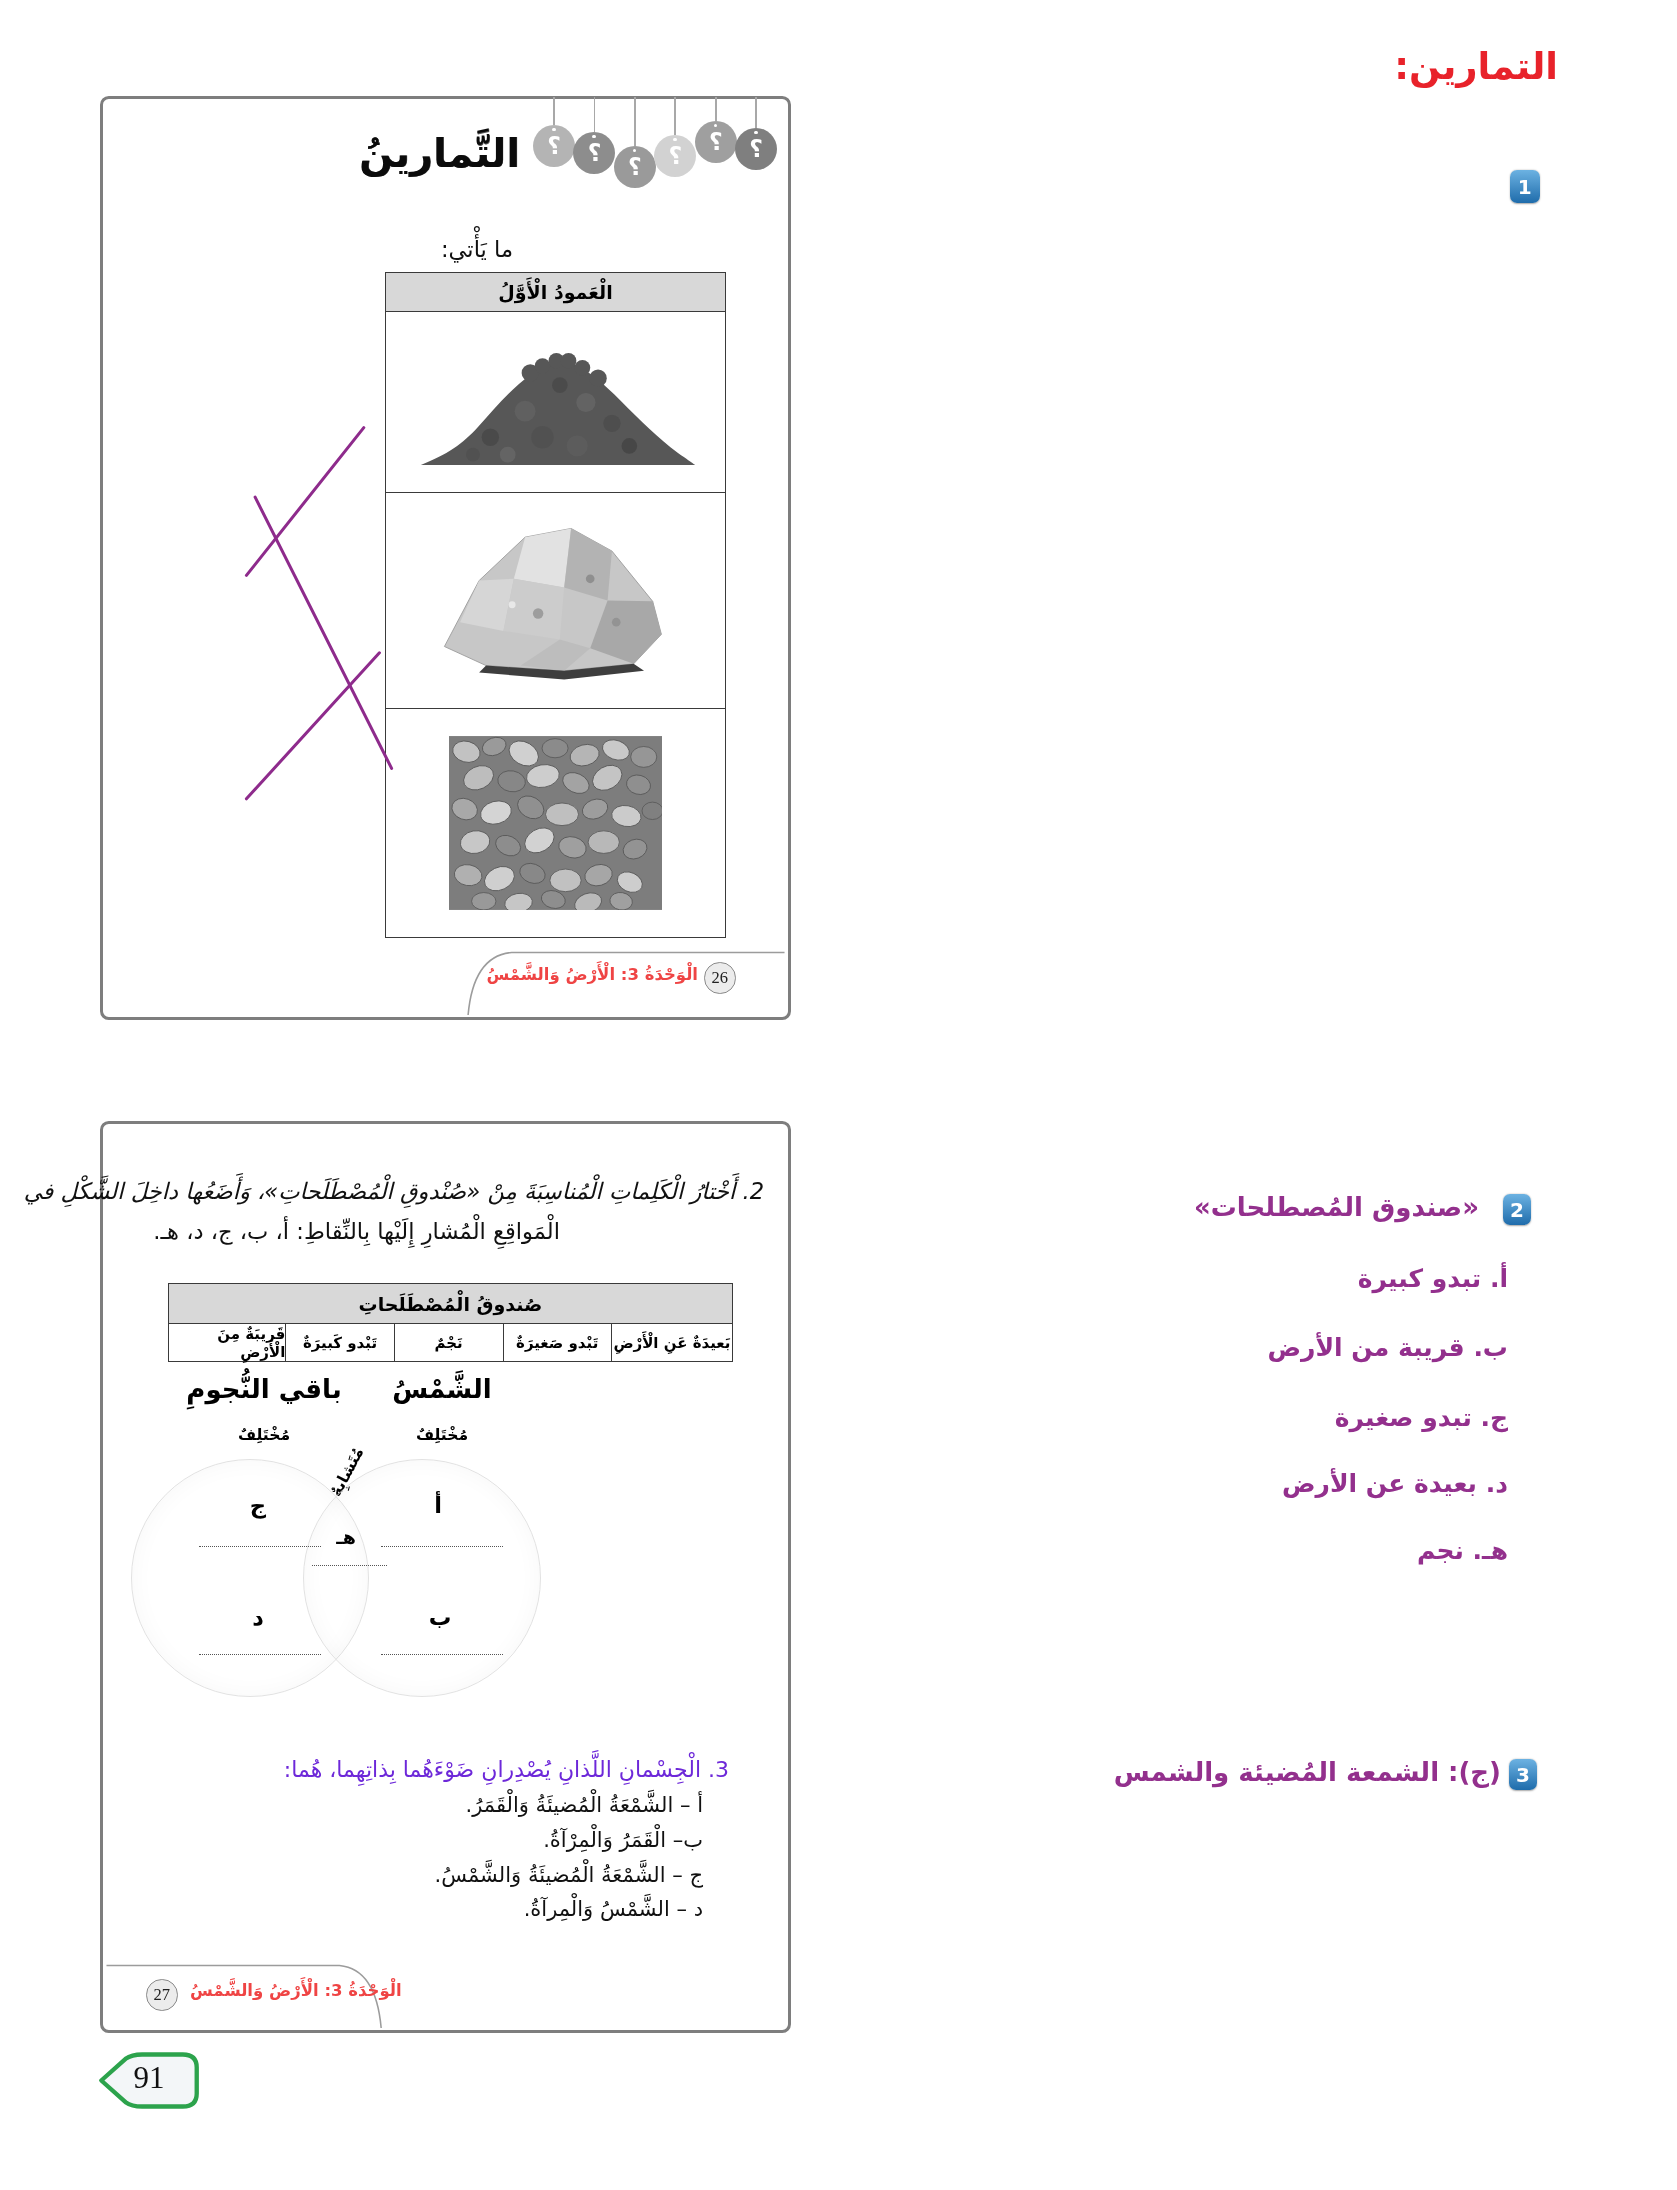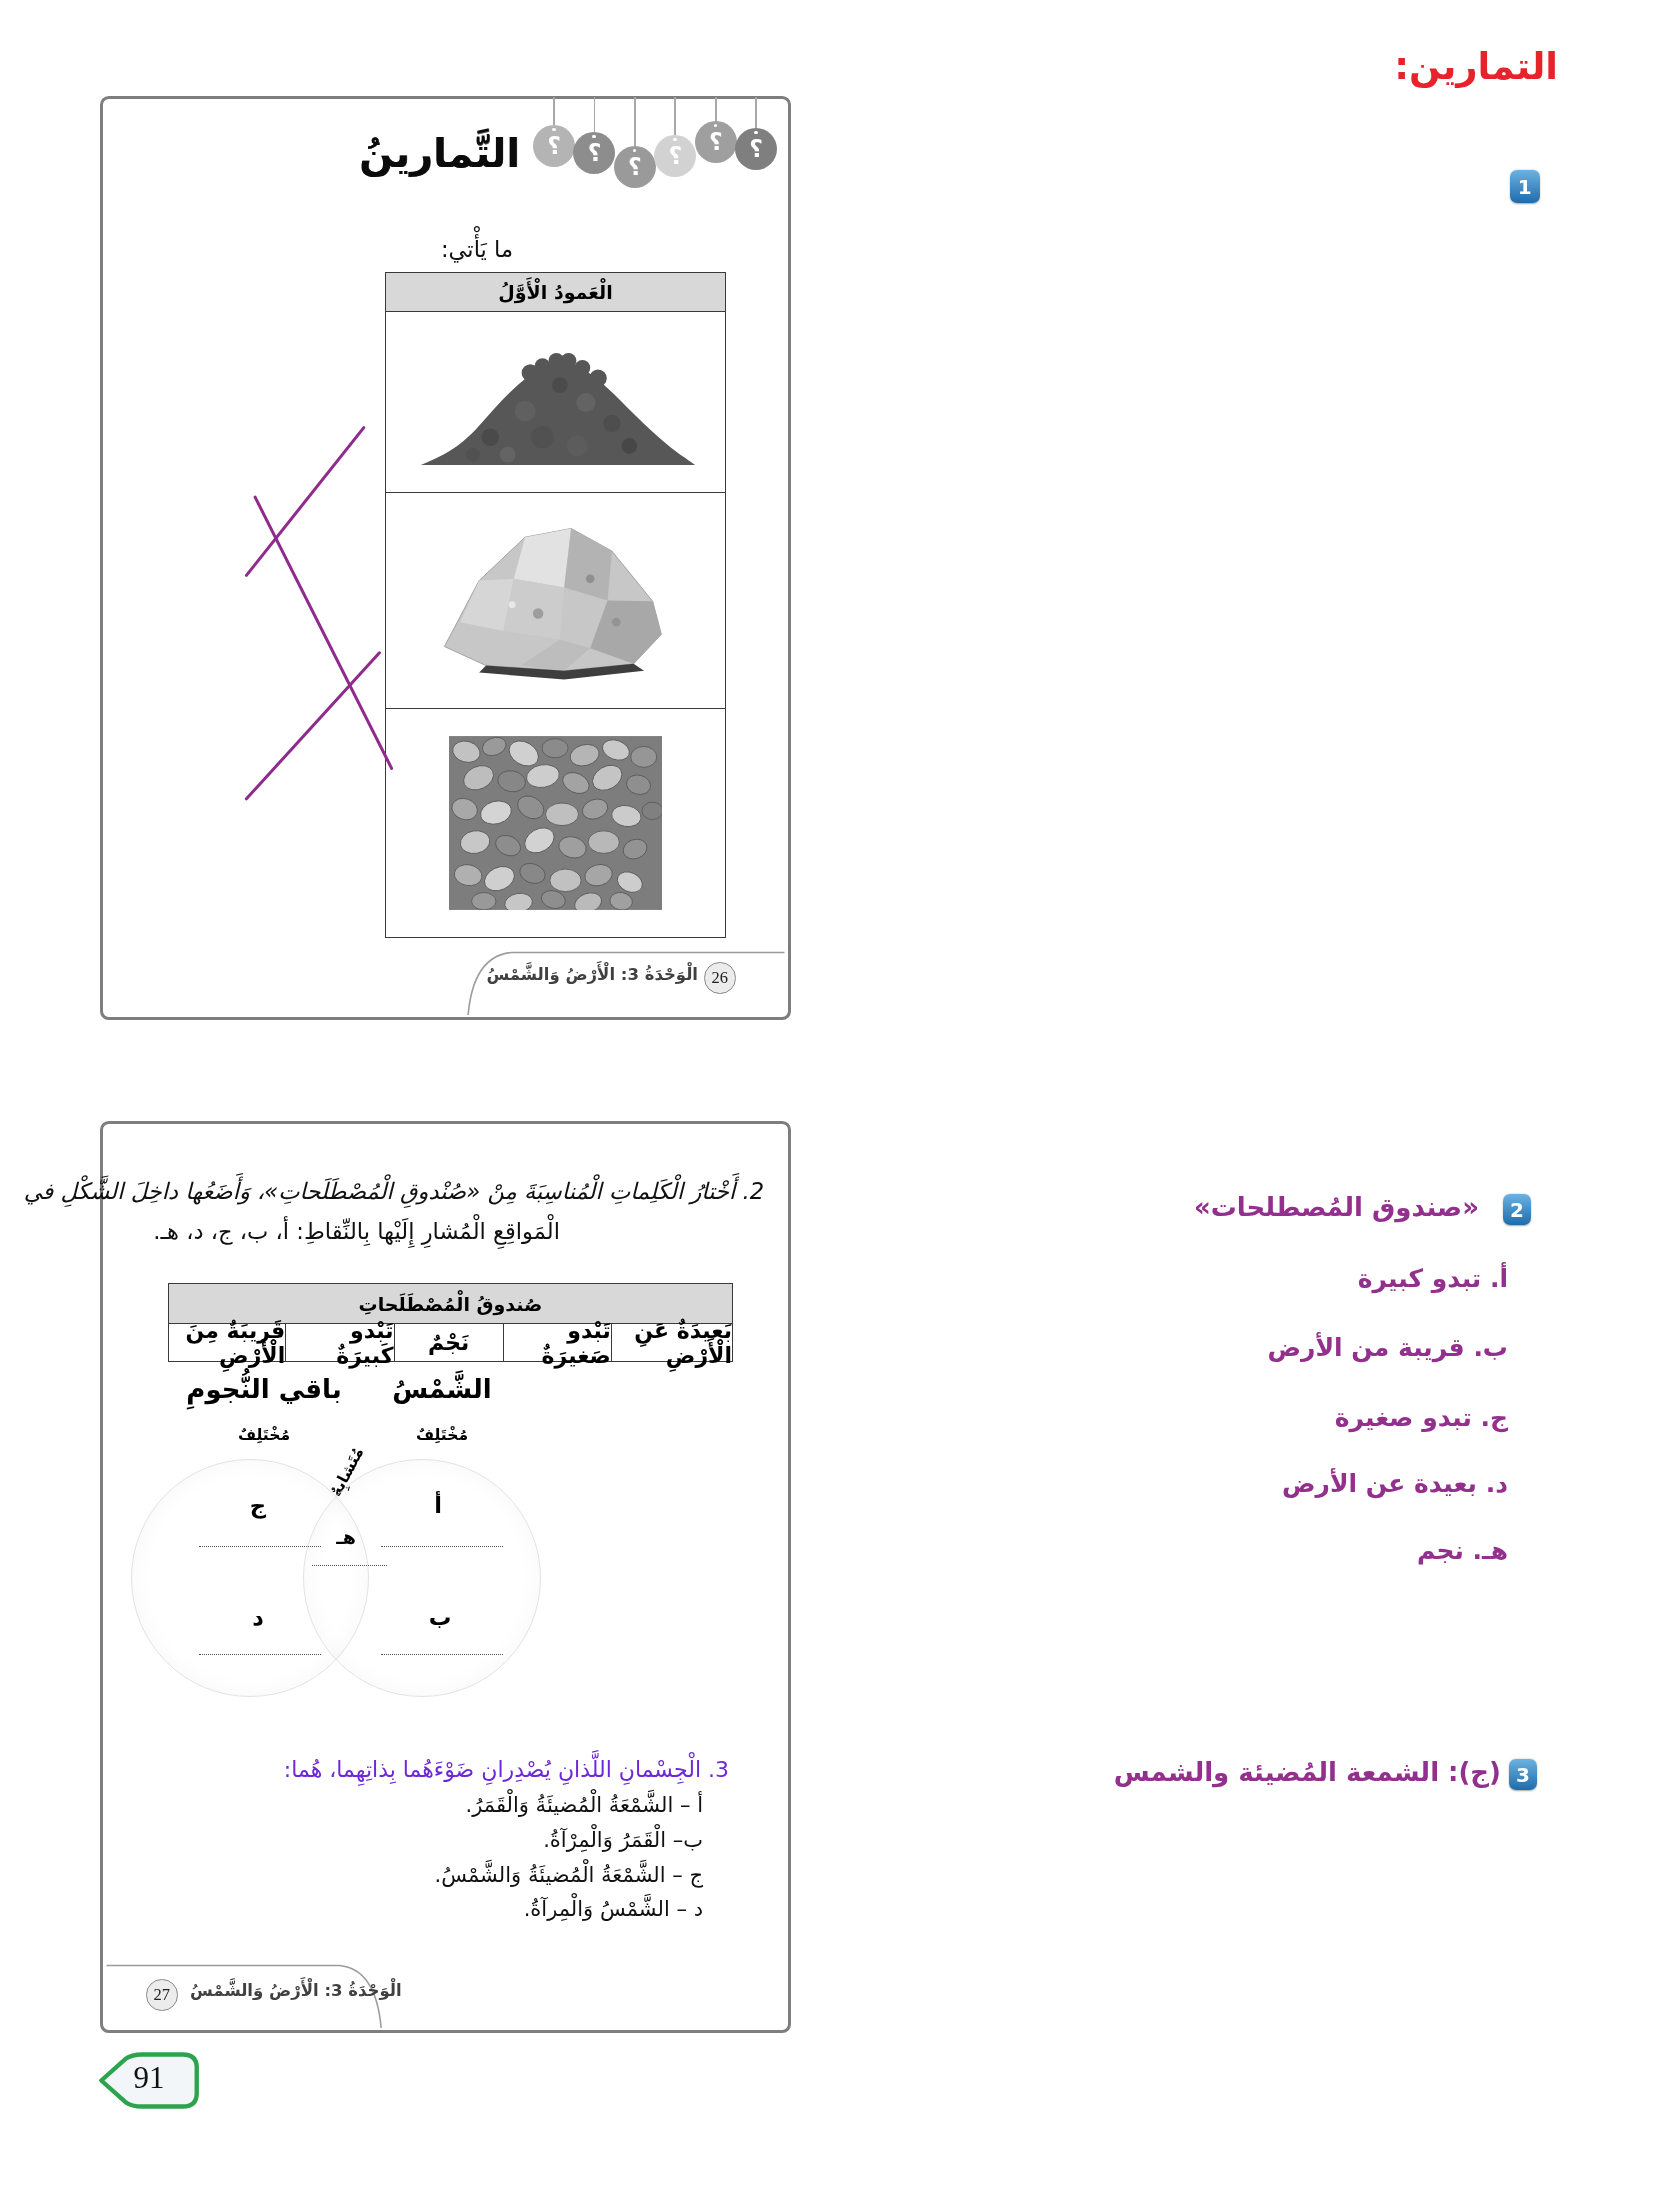--- a/index.html
+++ b/index.html
@@ -32,29 +32,29 @@
   .lrow{border-bottom:1.7px solid #3a3a3a;display:flex;flex-direction:column;align-items:center;justify-content:center;gap:40px;}
   .lrow:last-child{border-bottom:none;}
   .irow{border-bottom:1.7px solid #3a3a3a;display:flex;align-items:center;justify-content:center;}
   .irow:last-child{border-bottom:none;}
   .ar-label{font-size:21px;font-weight:bold;}
   .en-label{font-family:"Liberation Serif",serif;font-weight:bold;font-size:15.6px;}
 
   
   .pg-circle{position:absolute;width:29.5px;height:29.5px;border-radius:50%;background:#ececec;border:1.7px solid #8a8a8a;
              display:flex;align-items:center;justify-content:center;font-family:"Liberation Serif",serif;font-size:16.5px;color:#222;}
-  .unit-text{position:absolute;font-size:16.5px;font-weight:bold;color:#404040;}
+  .unit-text{position:absolute;font-size:16.5px;font-weight:bold;color:#ef4444;}
 
   
   .terms{position:absolute;border:1.7px solid #3a3a3a;}
   .terms-head{background:#d8d8d8;border-bottom:1.7px solid #3a3a3a;height:39px;display:flex;align-items:center;justify-content:center;
               font-size:19px;font-weight:bold;}
   .terms-cells{display:flex;direction:rtl;height:37px;}
   .tcell{border-left:1.7px solid #3a3a3a;display:flex;align-items:center;justify-content:center;
-         font-size:22px;font-weight:bold;}
+         font-size:15px;font-weight:bold;}
   .tcell:last-child{border-left:none;}
 
   
   .vcircle{position:absolute;width:236px;height:236px;border-radius:50%;border:1.7px solid #e2e2e2;
            box-shadow:inset 0 0 24px rgba(0,0,0,0.035);}
   .vtitle{position:absolute;font-size:26px;font-weight:bold;transform:translateX(-50%);}
   .vsmall{position:absolute;font-size:15.6px;font-weight:bold;transform:translateX(-50%);}
   .vletter{position:absolute;font-size:22.6px;font-weight:bold;transform:translateX(-50%);}
   .dotline{position:absolute;border-bottom:1.7px dotted #555;height:0;}
 

